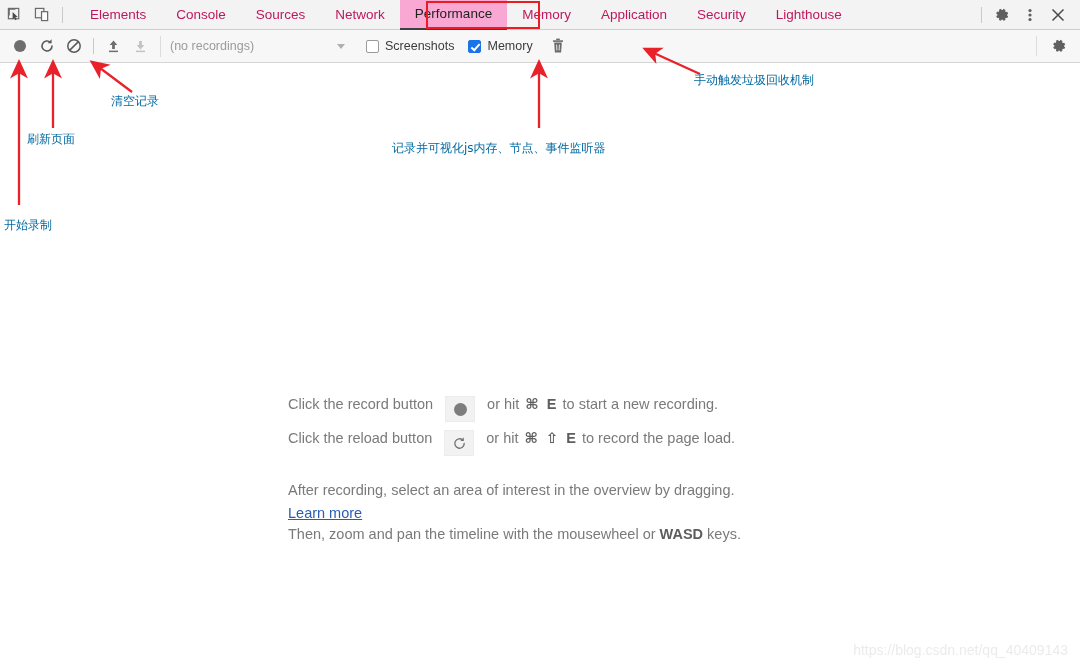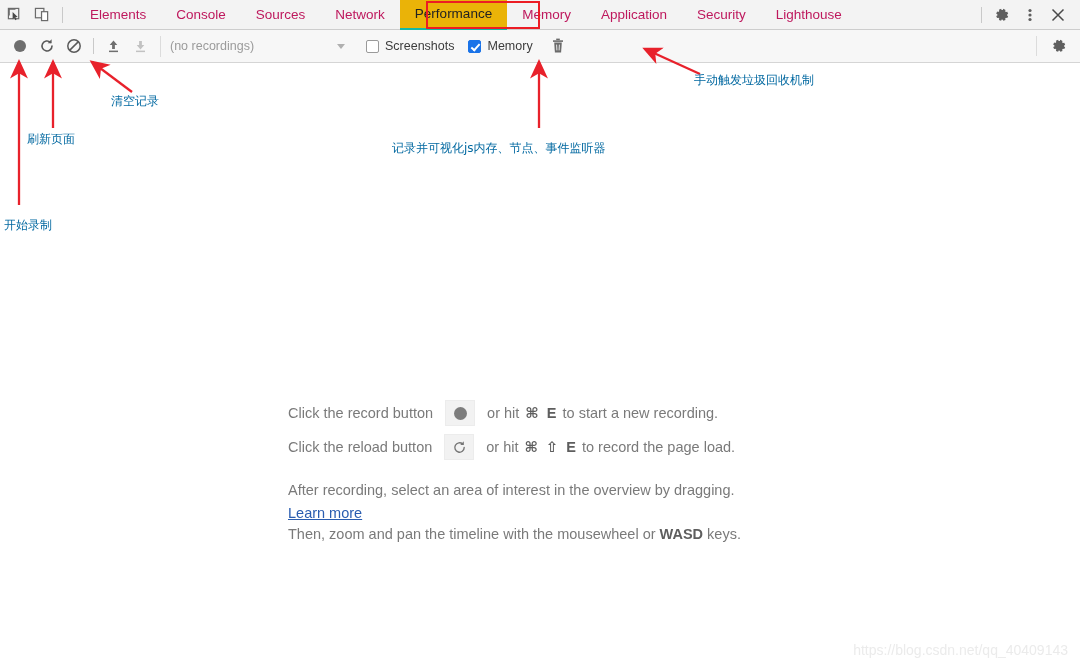--- a/index.html
+++ b/index.html
@@ -60,22 +60,22 @@
     padding: 0 15px;
     font-size: 13.5px;
     color: #be185d;
     height: 30px;
     box-sizing: border-box;
     position: relative;
     white-space: nowrap;
   }
   .tab.active {
     color: #222;
-    background: #eab308;
-    border-bottom: 2px solid #14b8a6;
+    background: #f9a8d4;
+    border-bottom: 2px solid #404040;
   }
   .tabbar-right {
     margin-left: auto;
     display: flex;
     align-items: center;
     padding-right: 8px;
   }
 
   
   .toolbar {
@@ -172,21 +172,21 @@
   .instructions {
     position: absolute;
     left: 288px;
     top: 332px;
     width: 560px;
     font-size: 14.5px;
     color: #7a7a7a;
   }
   .inst-row {
     display: flex;
-    align-items: center;
+    align-items: flex-start;
     height: 34px;
     white-space: nowrap;
   }
   .inline-btn {
     width: 30px;
     height: 26px;
     background: #f2f2f2;
     border: 1px solid #ececec;
     display: inline-flex;
     align-items: center;

